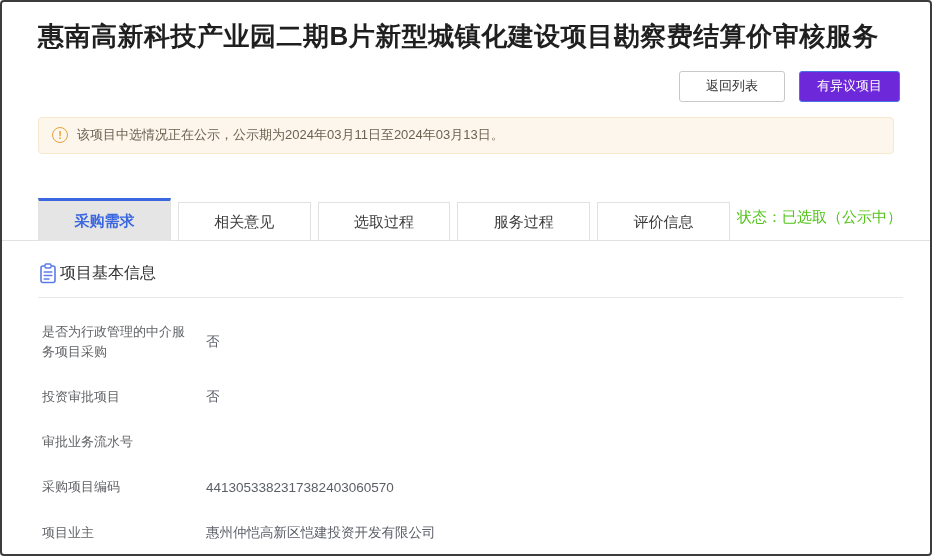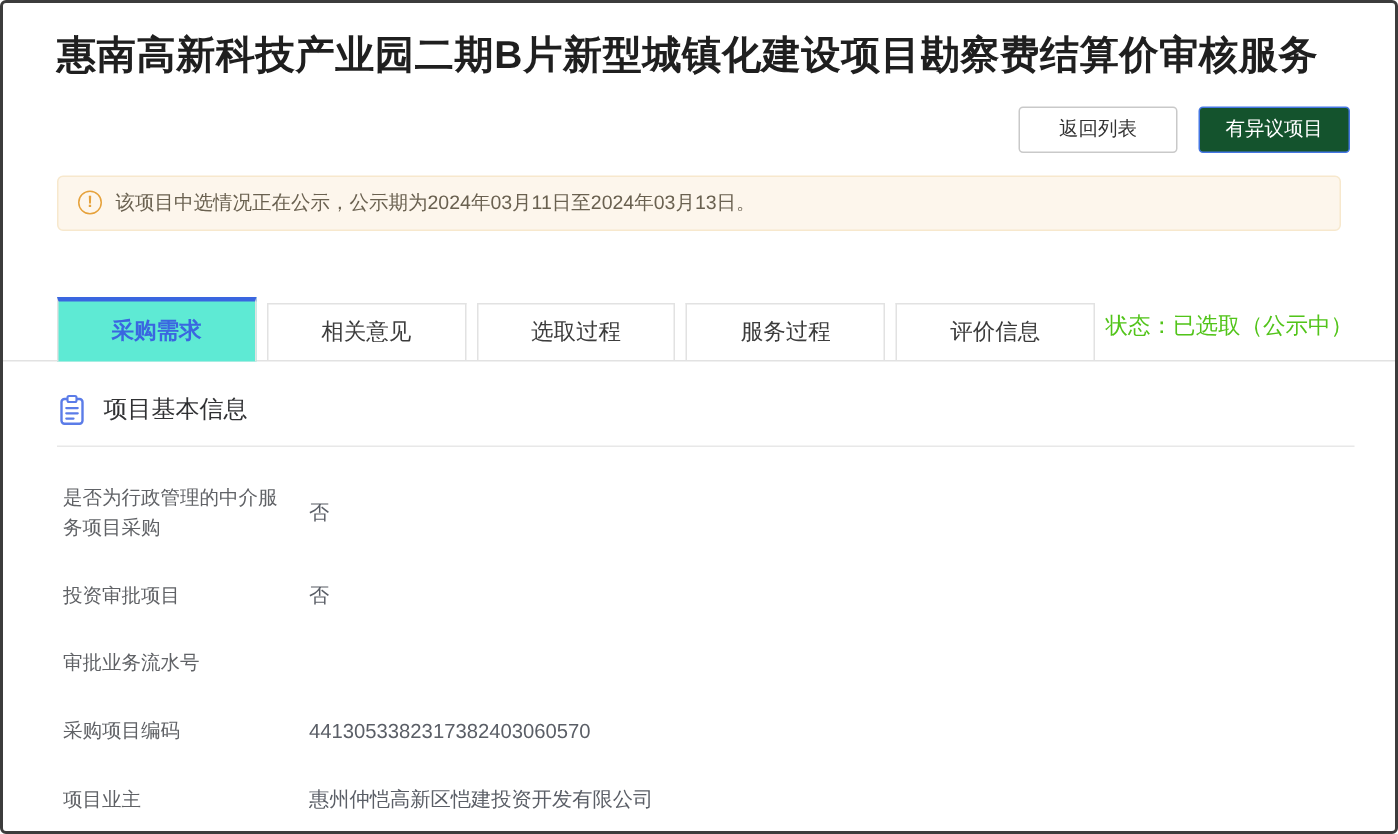--- a/index.html
+++ b/index.html
@@ -40,21 +40,21 @@
     cursor: pointer;
     white-space: nowrap;
   }
   .btn-plain {
     background: #fff;
     border: 1px solid #c9c9c9;
     color: #333;
     padding: 0 26px;
   }
   .btn-primary {
-    background: #14532d;
+    background: #6d28d9;
     border: 1px solid #4576e3;
     color: #fff;
     padding: 0 17px;
   }
   .notice-bar {
     margin: 15px 36px 0 36px;
     height: 37px;
     background: #fdf6ec;
     border: 1px solid #f7e8cd;
     border-radius: 4px;
@@ -104,35 +104,35 @@
     border-left: 1px solid #e2e2e2;
     border-right: 1px solid #e2e2e2;
     height: 43px;
     line-height: 40px;
     color: #3a66e0;
     font-weight: 700;
     margin-bottom: -1px;
     margin-right: 7px;
     position: relative;
     z-index: 2;
-    background: #5eead4;
+    background: #e5e5e5;
   }
   .status-text {
     margin-left: auto;
     color: #52c41a;
     font-size: 15px;
     padding-bottom: 13px;
     white-space: nowrap;
     margin-top: 32px;
   }
   .section-header {
     margin: 22px 36px 0 36px;
     display: flex;
     align-items: center;
-    gap: 11px;
+    gap: 2px;
   }
   .section-title { font-size: 16px; color: #303133; }
   .section-divider {
     margin: 13px 27px 0 36px;
     border-top: 1px solid #e8e8e8;
   }
   .fields { margin: 24px 36px 0 40px; }
   .field-row {
     display: flex;
     align-items: center;

